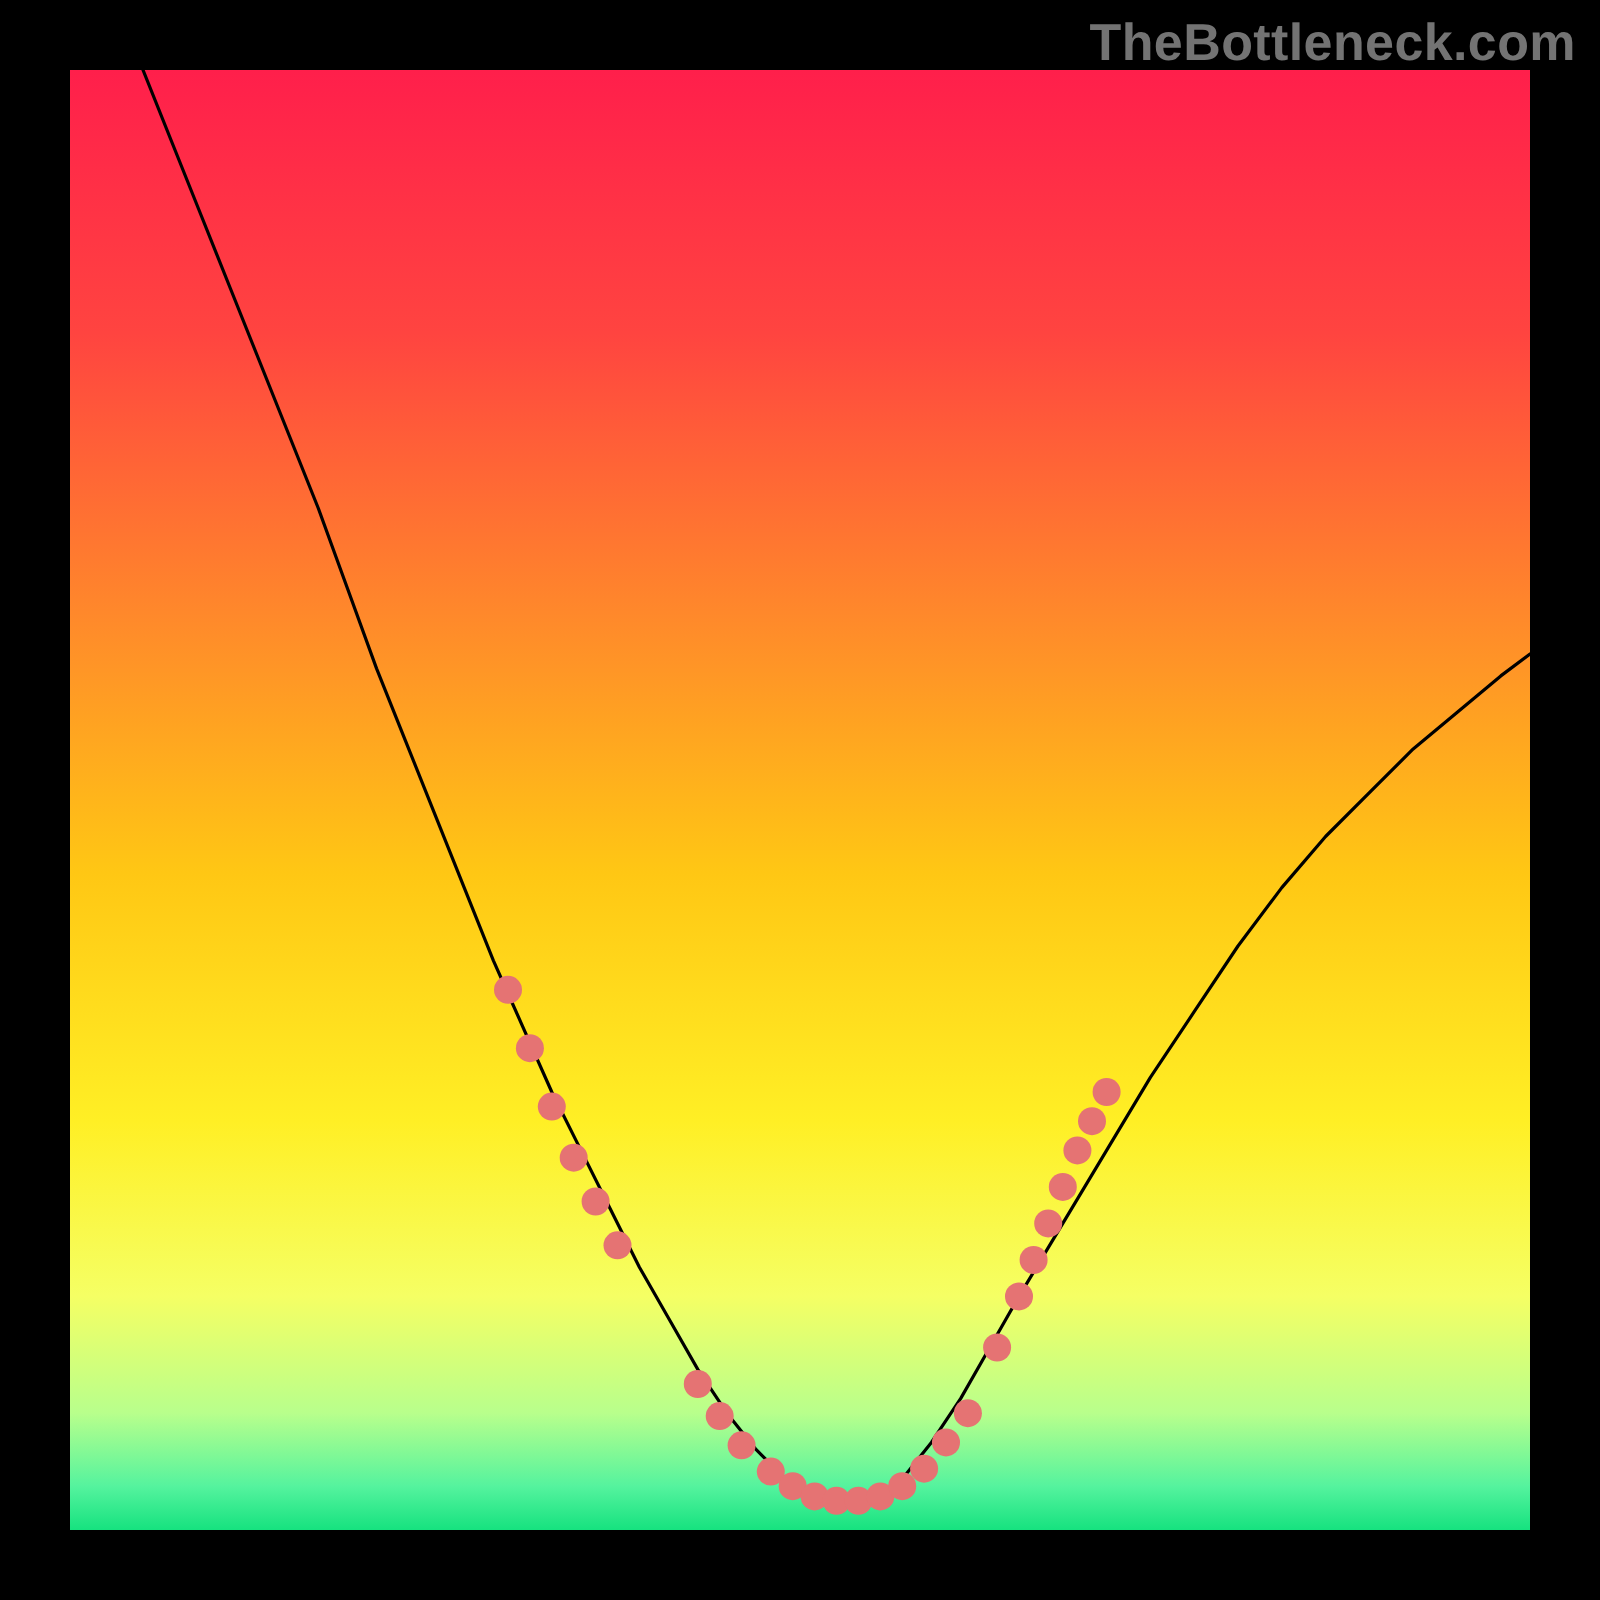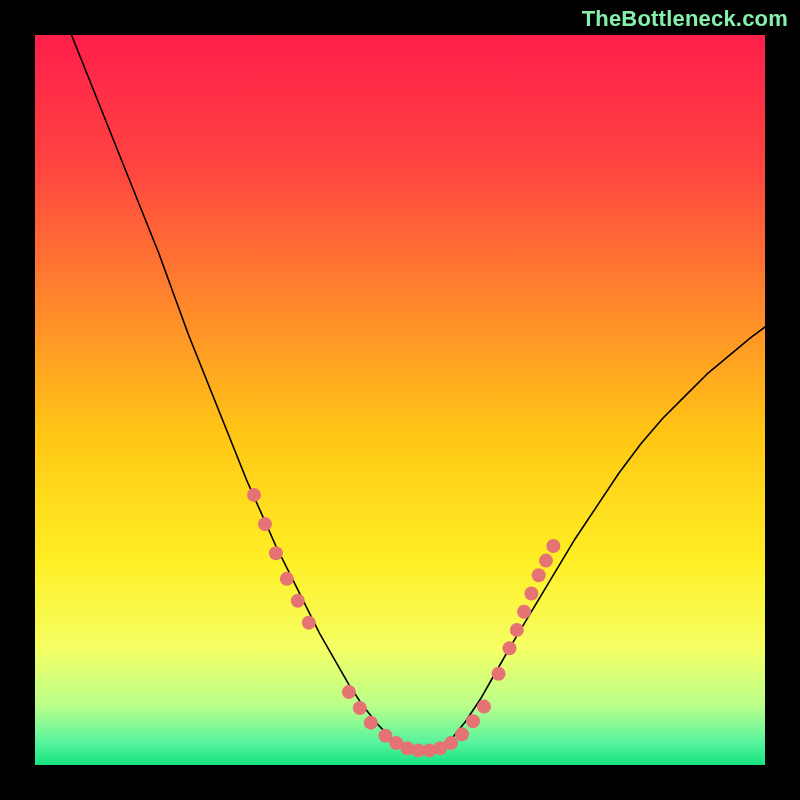--- a/index.html
+++ b/index.html
@@ -23,22 +23,22 @@
     position: absolute;
     left: 35px;
     top: 35px;
     width: 730px;
     height: 730px;
   }
   .watermark {
     position: absolute;
     top: 6px;
     right: 12px;
-    color: #86efac;
-    font-size: 22px;
+    color: #737373;
+    font-size: 26px;
     font-weight: 600;
     letter-spacing: 0.2px;
   }
   svg { display: block; }
 </style>
 </head>
 <body>
 
 <div class="frame">
   <div class="watermark">TheBottleneck.com</div>

